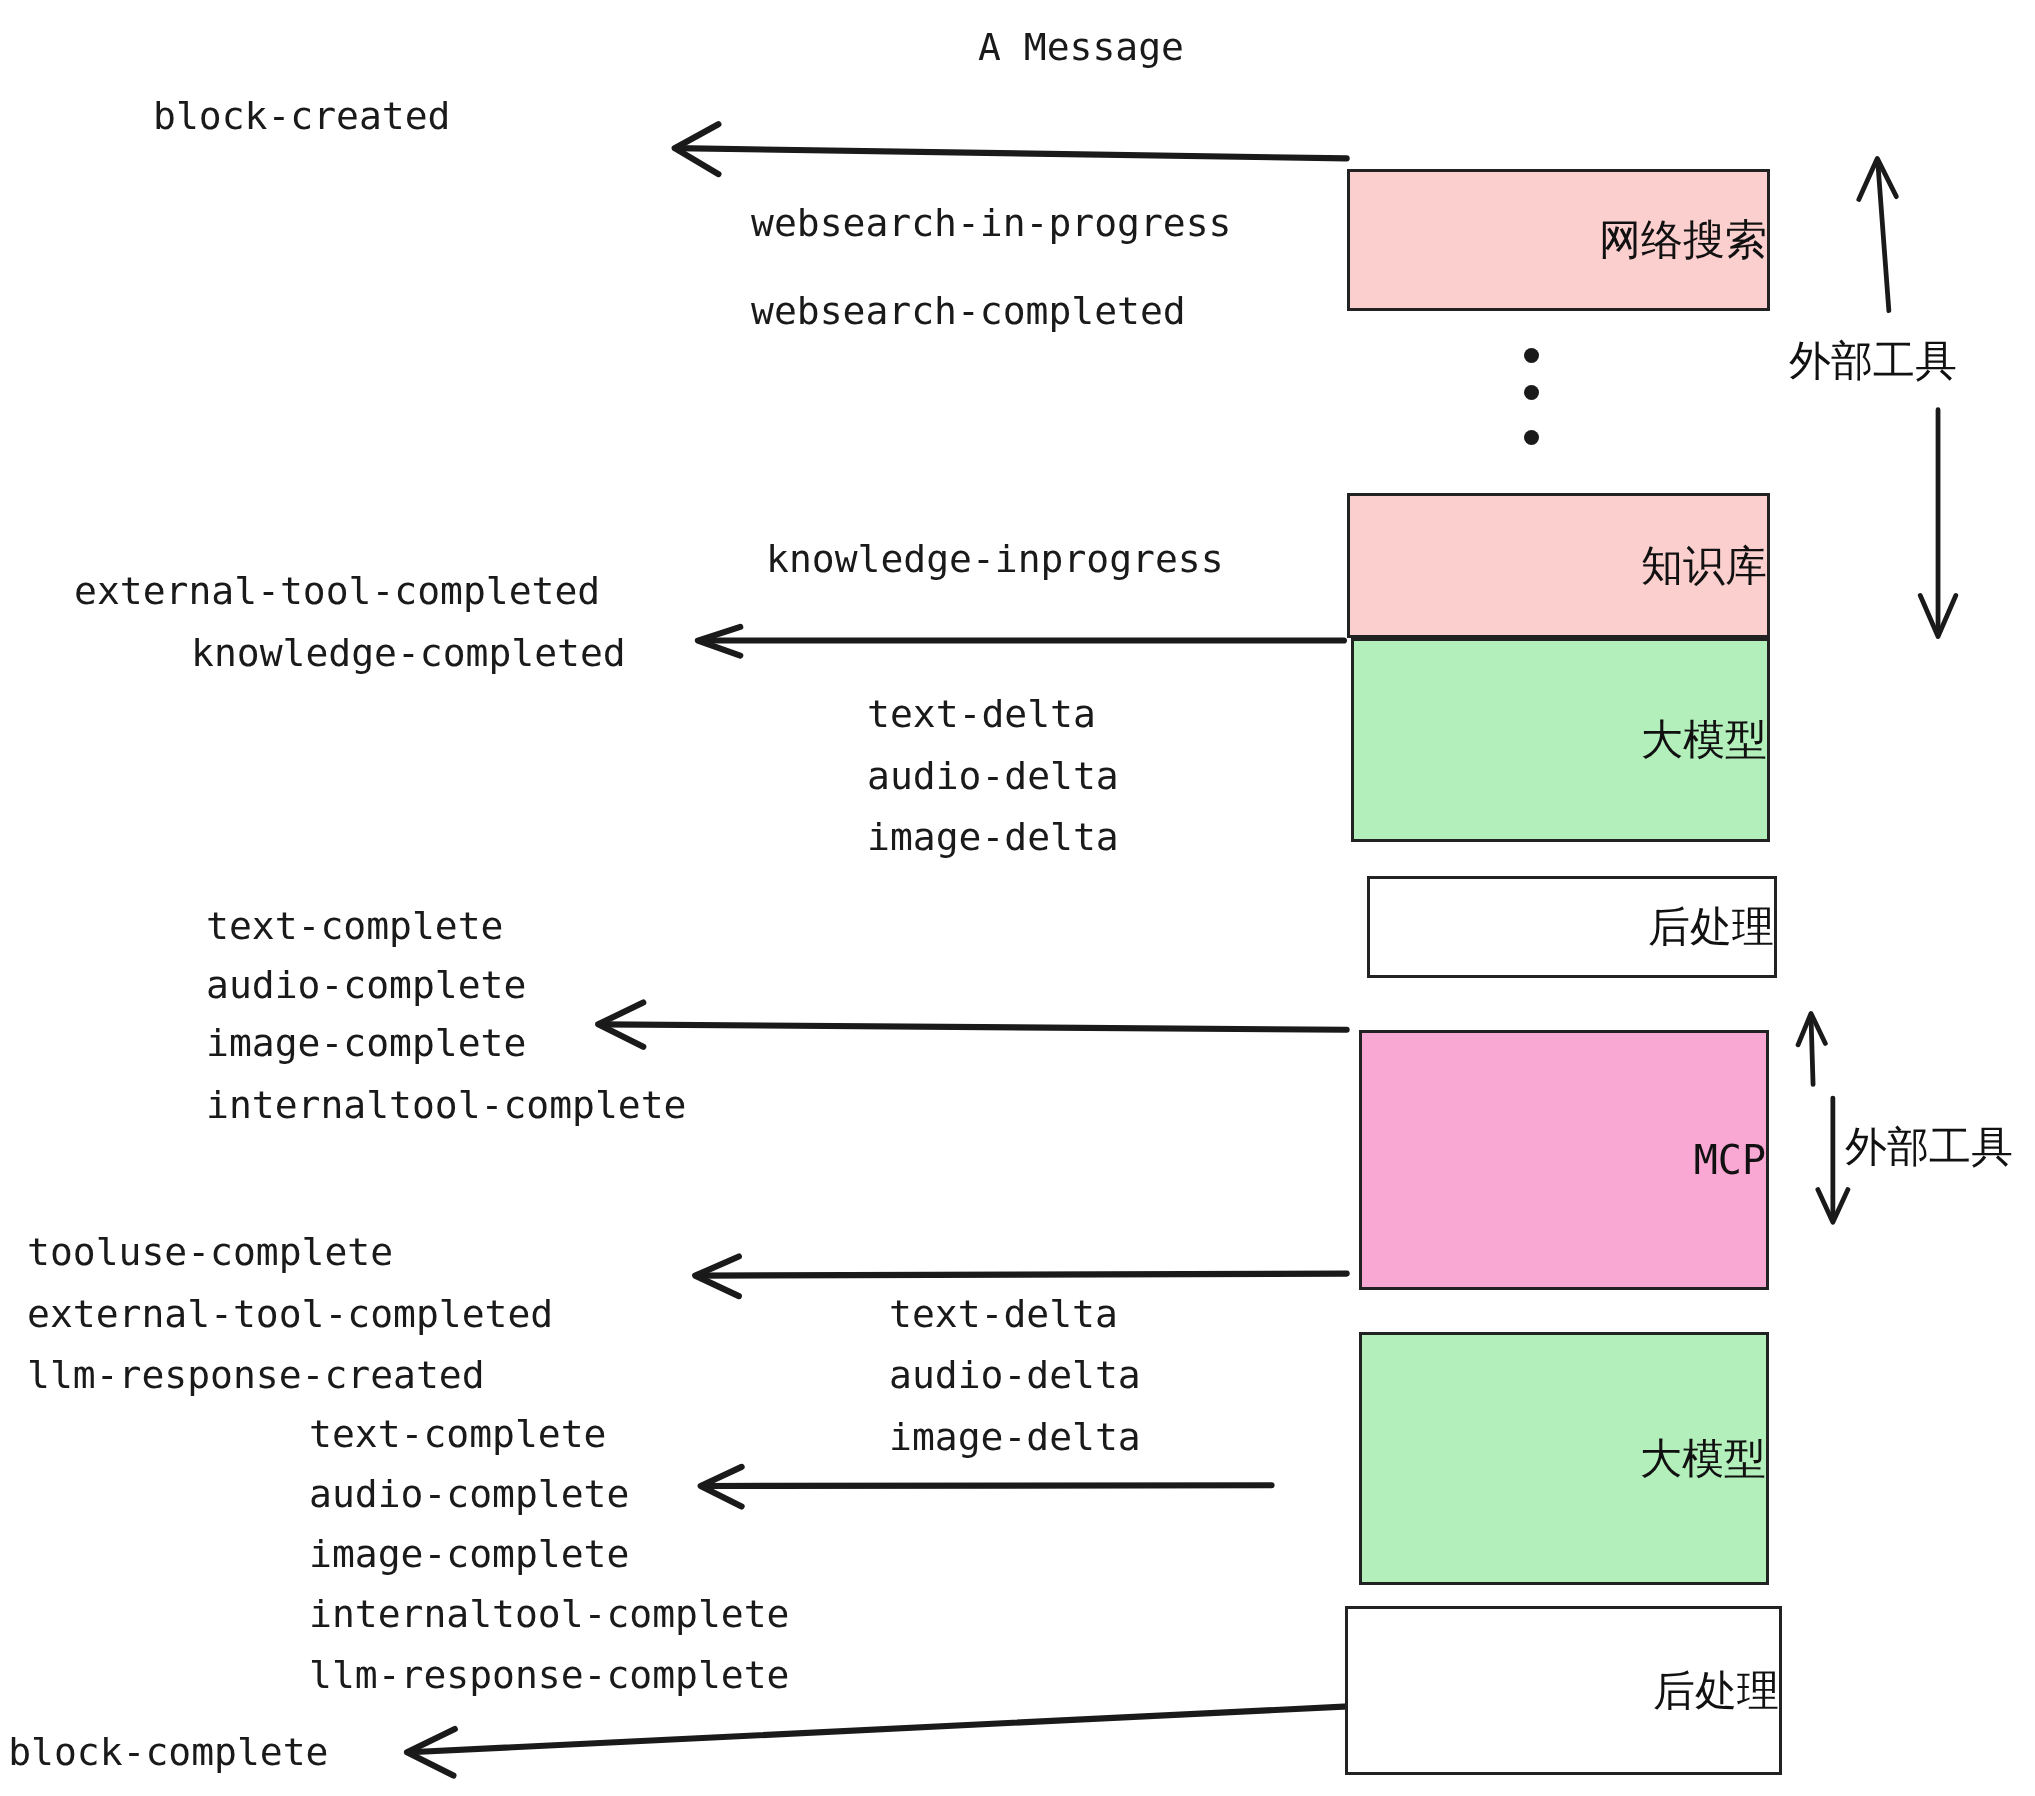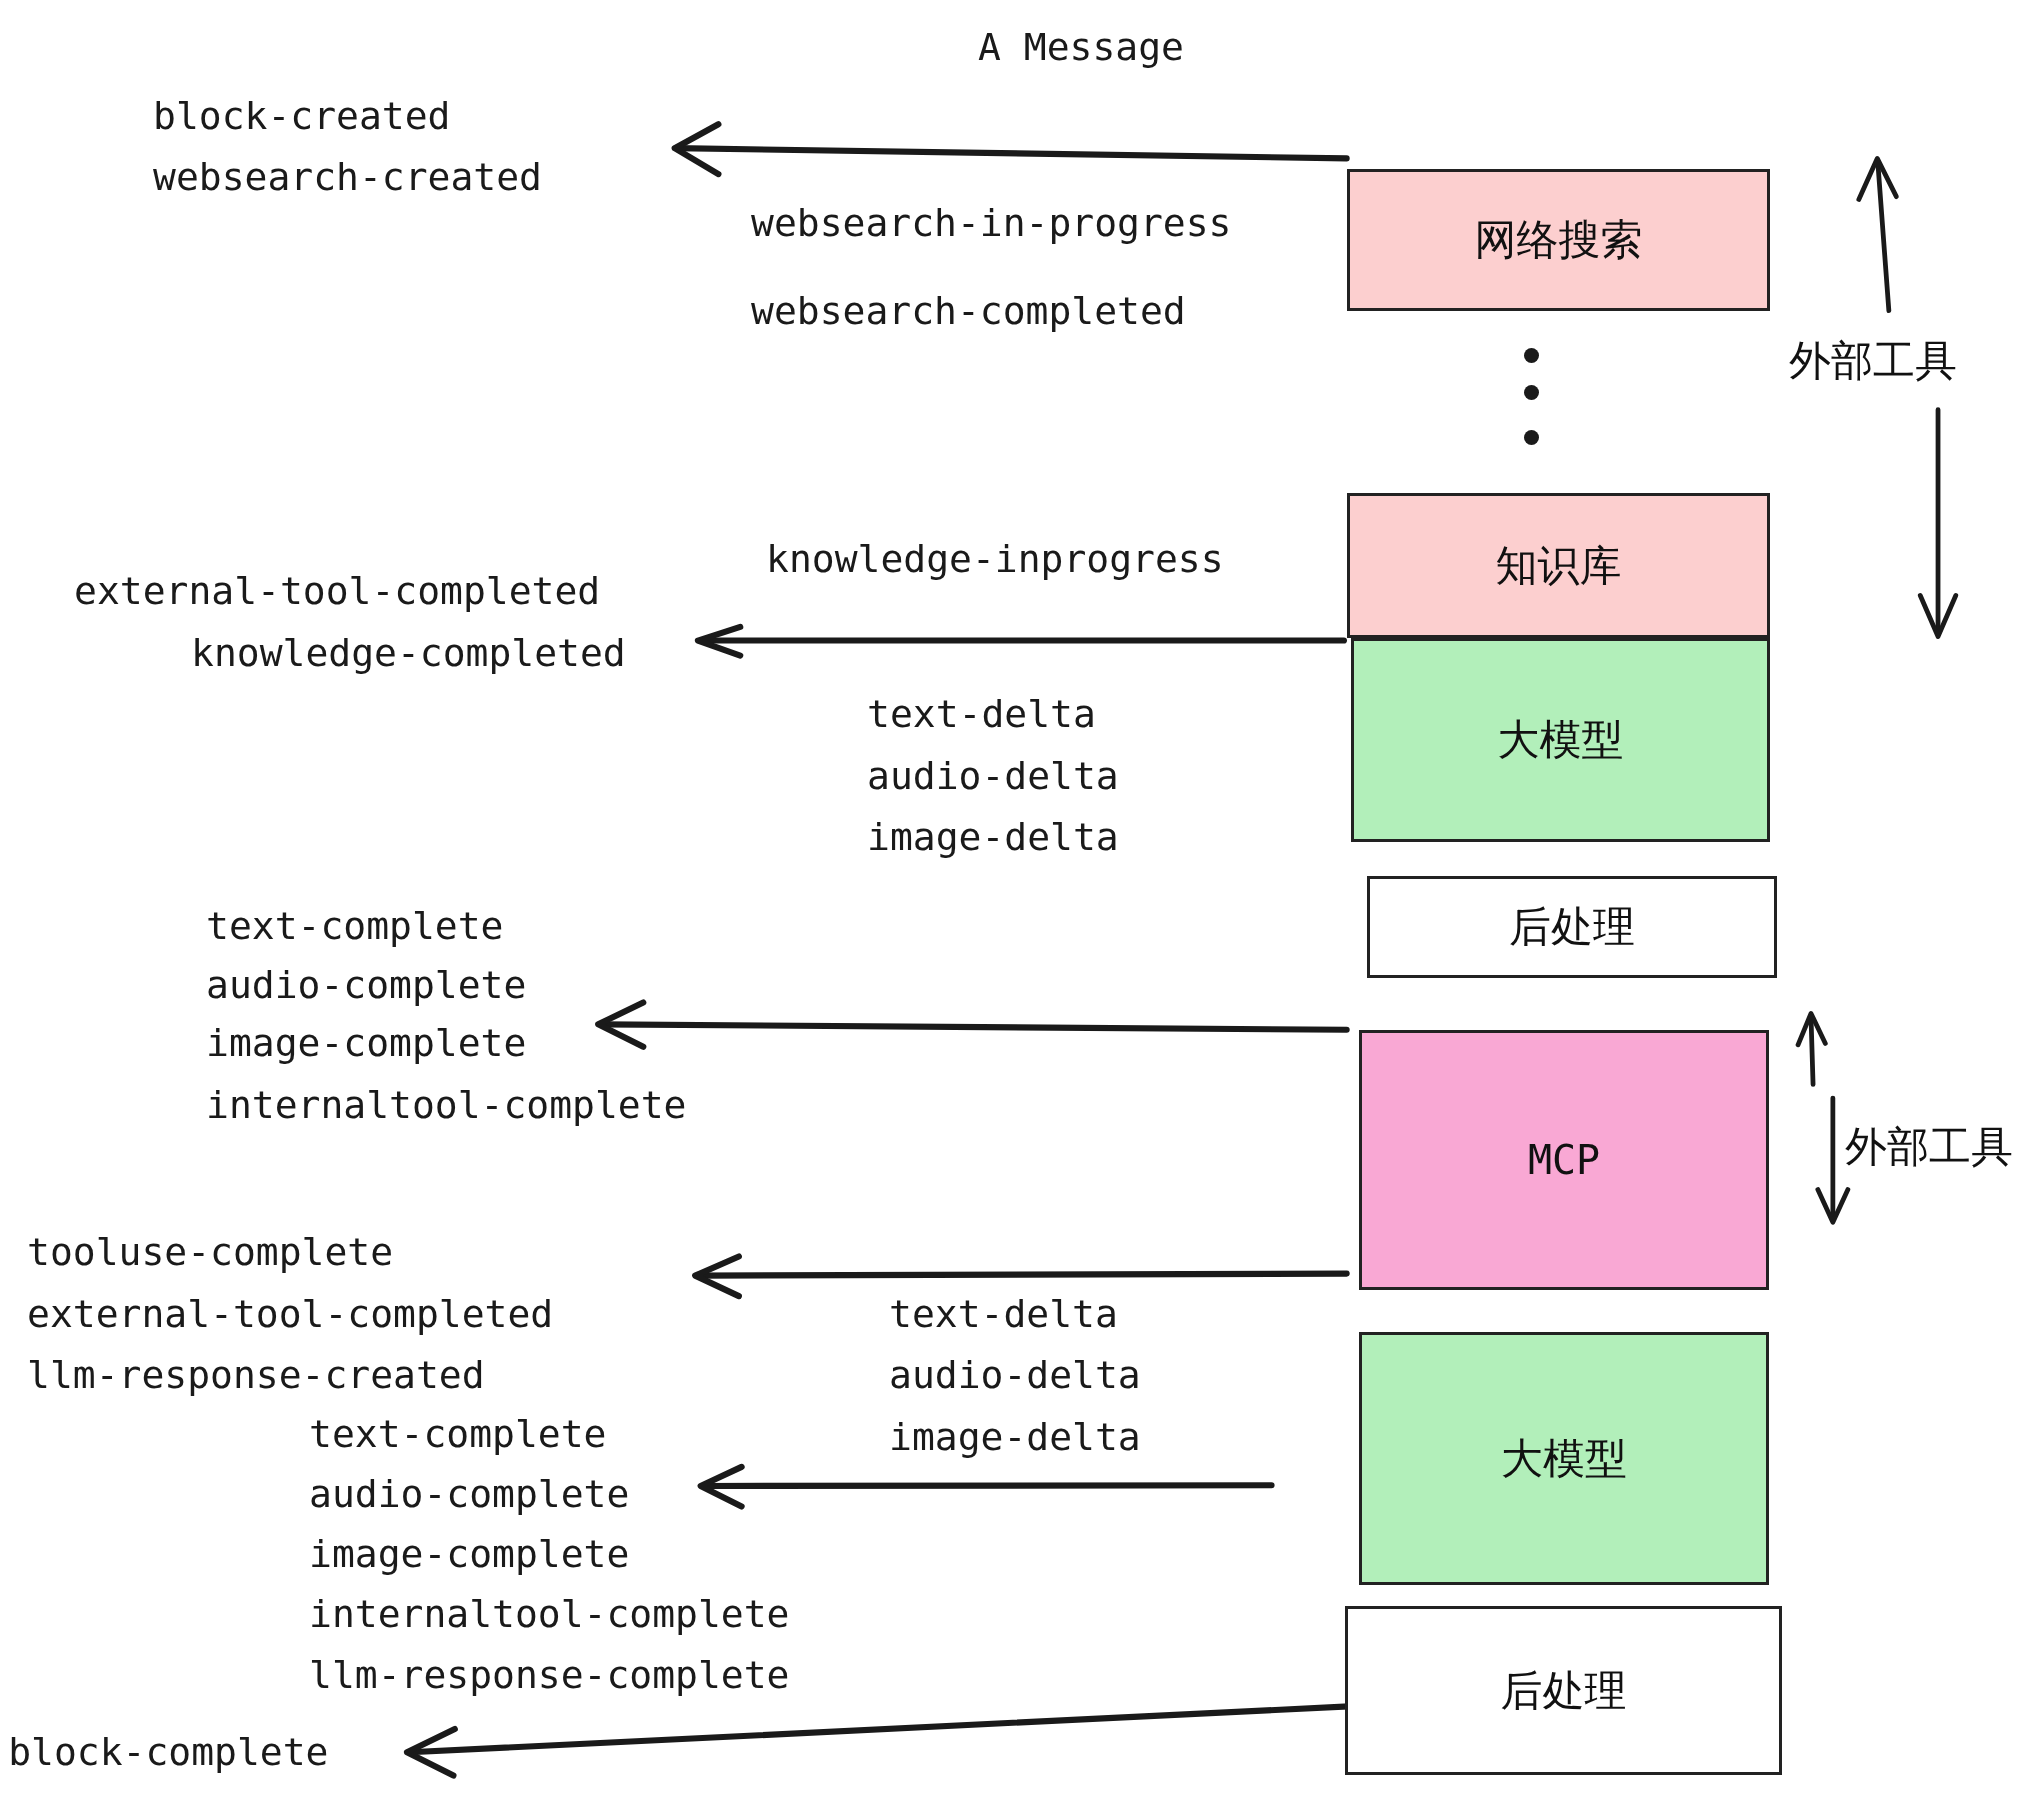--- a/index.html
+++ b/index.html
@@ -20,21 +20,21 @@
   }
   .title{
     position:absolute;
     font-family:"DejaVu Sans Mono","Liberation Mono",monospace;
     font-size:38px;color:#1a1a1a;white-space:nowrap;margin-top:11px;
   }
   .box{
     position:absolute;
     border:3.4px solid #222222;
     box-sizing:border-box;
-    display:flex;align-items:center;justify-content:center;
+    display:flex;align-items:center;justify-content:flex-end;
     font-family:"DejaVu Sans","Liberation Sans",sans-serif;
     font-size:42px;
     color:#111;
     white-space:nowrap;
   }
   .box.mono{font-family:"DejaVu Sans Mono","Liberation Mono",monospace;font-size:40px;}
   .dot{
     position:absolute;width:15px;height:15px;border-radius:50%;
     background:#1a1a1a;
   }
@@ -99,21 +99,20 @@
     <g>
       <path d="M2684 1608 L 2684 1782" stroke="#1a1a1a" stroke-width="7" fill="none" stroke-linecap="round"></path>
       <path d="M2662 1742 L 2684 1790 L 2706 1742" stroke="#1a1a1a" stroke-width="7" fill="none" stroke-linecap="round" stroke-linejoin="round"></path>
     </g>
   </svg>
 
   <div class="title" style="left:978px;top:13.7px;">A Message</div>
 
   <div class="evt" style="left:153px;top:97px;">block-created</div>
 
-  <div class="evt" style="left:153px;top:158px;">websearch-created</div>
 
   <div class="evt" style="left:751px;top:204px;">websearch-in-progress</div>
 
   <div class="evt" style="left:751px;top:292px;">websearch-completed</div>
 
 
   <div class="evt" style="left:766px;top:540px;">knowledge-inprogress</div>
 
   <div class="evt" style="left:74px;top:572px;">external-tool-completed</div>
 

